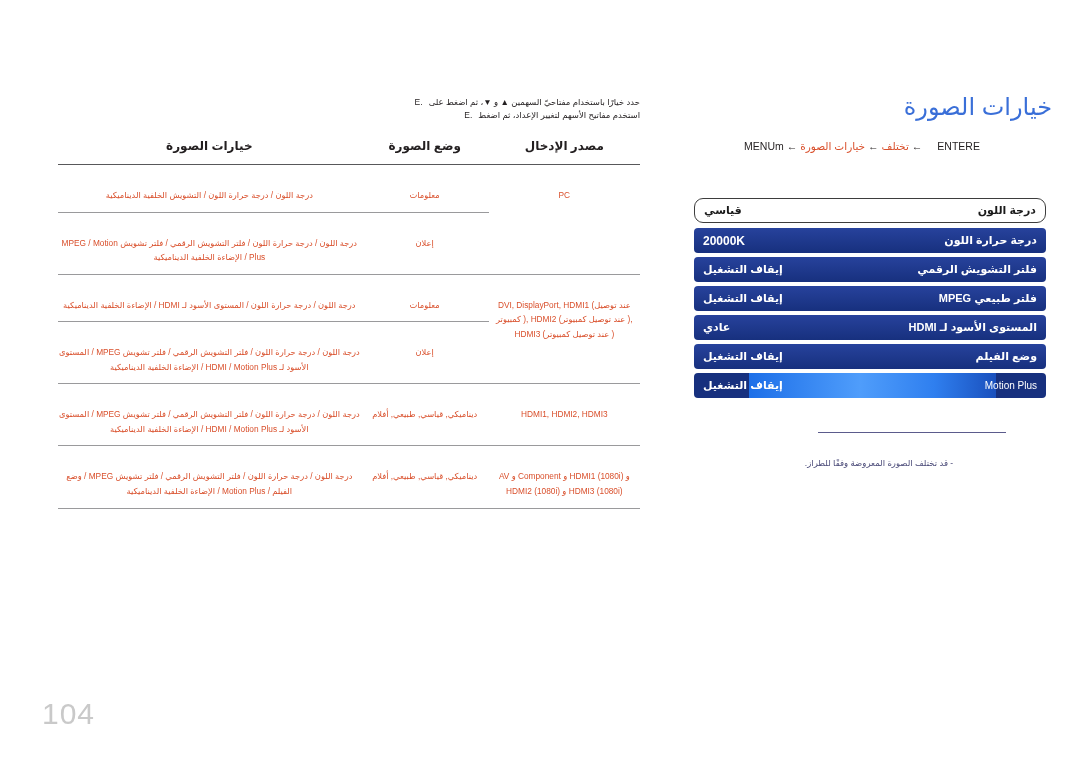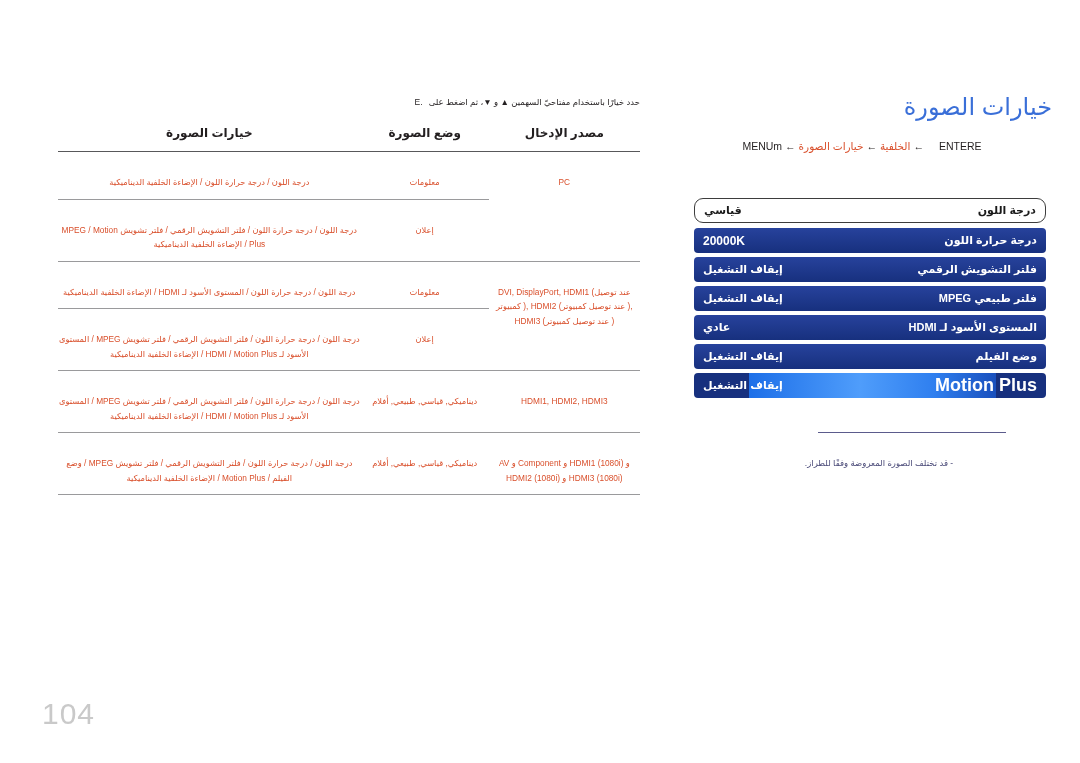--- a/index.html
+++ b/index.html
@@ -100,21 +100,21 @@
   .osd-label, .osd-value {
     position: relative;
     z-index: 1;
   }
   .osd-label { text-align: right; }
   .osd-value { text-align: left; font-weight: bold; }
   .osd-row.first .osd-value { font-weight: bold; }
   .osd-row.normal .osd-value,
   .osd-row.selected .osd-value { font-weight: bold; }
   .osd-value.latin { direction: ltr; font-weight: normal; font-size: 12px; }
-  .osd-label.latin-only { direction: ltr; font-size: 18px; font-weight: bold; }
+  .osd-label.latin-only { direction: ltr; font-size: 10px; font-weight: normal; }
 
   
   #osd-note-wrap {
     margin: 34px 14px 0 16px;
     direction: rtl;
   }
   #osd-note-rule {
     height: 1px;
     background: #5b5b8c;
     width: 188px;
@@ -203,20 +203,23 @@
   }
 </style>
 </head>
 <body>
 
 <div id="left-col">
 
   <div class="intro-line">
     <span>حدد خيارًا باستخدام مفتاحيّ السهمين ▲ و ▼، ثم اضغط على</span><span class="kbd">E.</span>
   </div>
+  <div class="intro-line">
+    <span>استخدم مفاتيح الأسهم لتغيير الإعداد، ثم اضغط</span><span class="kbd">E.</span>
+  </div>
 
   <table id="spec-table">
     <colgroup>
       <col class="c-src">
         <col class="c-mode">
         <col class="c-opts">
     </colgroup>
     <thead>
       <tr>
         <th>مصدر الإدخال</th>
@@ -227,21 +230,21 @@
     <tbody>
       <tr class="rule-thick">
           <td></td>
           <td></td>
           <td></td>
         </tr>
 
       <tr>
         <td class="src">PC</td>
         <td class="mode">معلومات</td>
-        <td class="opts">درجة اللون / درجة حرارة اللون / الإضاءة الخلفية الديناميكية</td>
+        <td class="opts">درجة اللون / درجة حرارة اللون / التشويش الخلفية الديناميكية</td>
       </tr>
 
       <tr class="rule-thin-partial">
           <td class="src"></td>
           <td class="mode"></td>
           <td class="opts"></td>
         </tr>
 
       <tr>
         <td class="src"></td>
@@ -302,21 +305,21 @@
         </tr>
     </tbody>
   </table>
 </div>
 
 <div id="right-col">
 
   <h1 id="page-title">خيارات الصورة</h1>
 
   <div id="breadcrumb">
-    <span class="bc-seg">MENUm</span><span class="bc-arrow">←</span><span class="bc-red">الخلفية</span><span class="bc-arrow">←</span><span class="bc-red">خيارات الصورة</span><span class="bc-arrow">←</span><span class="bc-gap"></span><span class="bc-seg">ENTERE</span>
+    <span class="bc-seg">MENUm</span><span class="bc-arrow">←</span><span class="bc-red">تختلف</span><span class="bc-arrow">←</span><span class="bc-red">خيارات الصورة</span><span class="bc-arrow">←</span><span class="bc-gap"></span><span class="bc-seg">ENTERE</span>
   </div>
 
   <div id="osd-menu">
 
     <div class="osd-row first">
       <span class="osd-label">درجة اللون</span>
       <span class="osd-value">قياسي</span>
     </div>
 
     <div class="osd-row normal">

